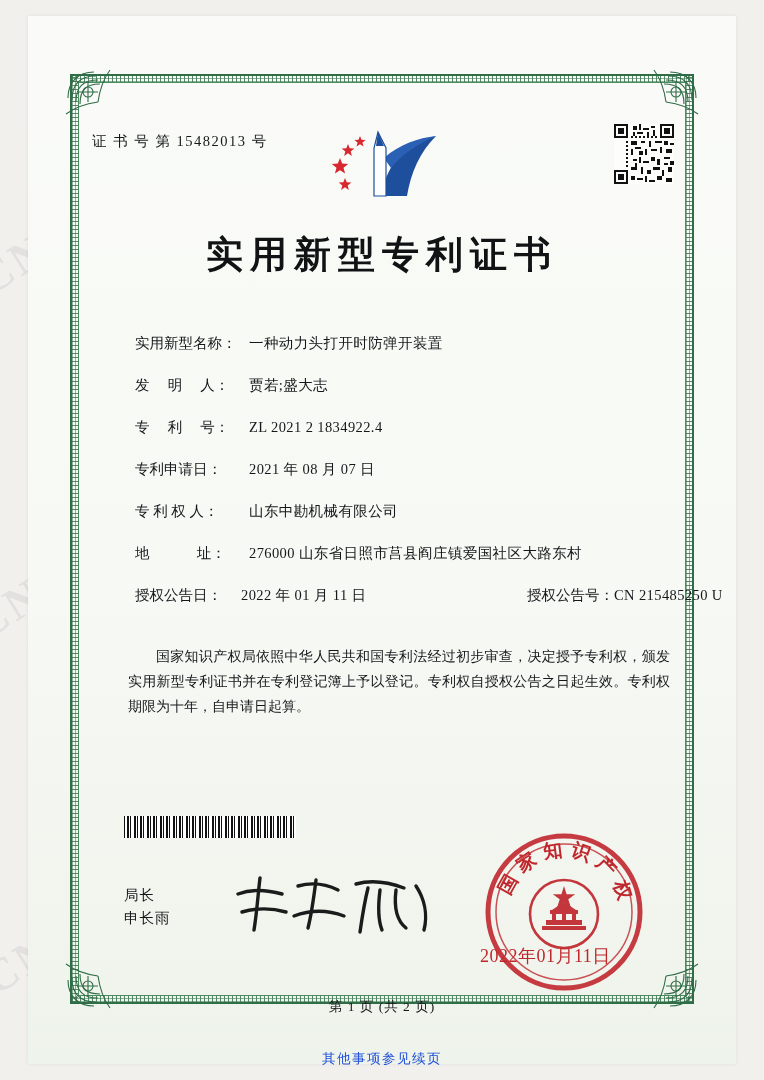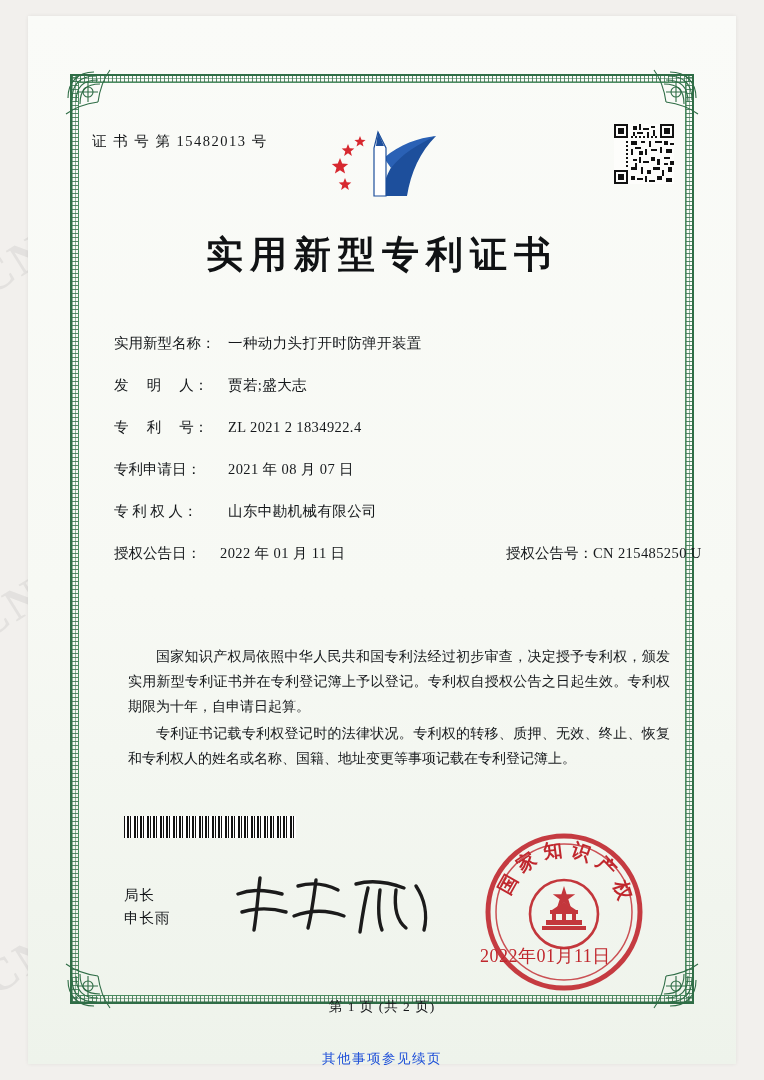--- a/index.html
+++ b/index.html
@@ -185,20 +185,21 @@
   .field {
     position: relative;
     height: 42px;
     line-height: 42px;
     white-space: nowrap;
   }
   .f-label {
     display: inline-block;
     width: 106px;
     letter-spacing: 0px;
+    margin-left: 21px;
   }
   .f-value {
     display: inline-block;
     letter-spacing: 0.4px;
   }
   .field .f-sep { display: inline-block; width: 8px; }
   .field-right {
     position: absolute;
     left: 392px;
     top: 0;
@@ -490,30 +491,32 @@
       <div class="field">
         <span class="f-label">专　 利　 号：</span><span class="f-sep"></span><span class="f-value">ZL 2021 2 1834922.4</span>
       </div>
       <div class="field">
         <span class="f-label">专利申请日：</span><span class="f-sep"></span><span class="f-value">2021 年 08 月 07 日</span>
       </div>
       <div class="field">
         <span class="f-label">专 利 权 人：</span><span class="f-sep"></span><span class="f-value">山东中勘机械有限公司</span>
       </div>
       <div class="field">
+        <span class="f-label">地　　　 址：</span><span class="f-sep"></span><span class="f-value">276000  山东省日照市莒县阎庄镇爱国社区大路东村</span>
+      </div>
+      <div class="field">
         <span class="f-label">授权公告日：</span><span class="f-value">2022 年 01 月 11 日</span>
         <span class="field-right">
           <span class="f-label">授权公告号：</span><span class="f-value">CN 215485250 U</span>
         </span>
       </div>
     </div>
 
     <div class="para">
       <p>国家知识产权局依照中华人民共和国专利法经过初步审查，决定授予专利权，颁发实用新型专利证书并在专利登记簿上予以登记。专利权自授权公告之日起生效。专利权期限为十年，自申请日起算。</p>
-      <p>专利证书记载专利权登记时的法律状况。专利权的转移、质押、无效、终止、恢复和专利权人的姓名或名称、国籍、地址变更等事项记载在专利登记簿上。</p>
     </div>
 
     <div class="barcode"></div>
 
     <div class="sign-block">
       <div>局长</div>
       <div>申长雨</div>
     </div>
 
     <div class="signature">

